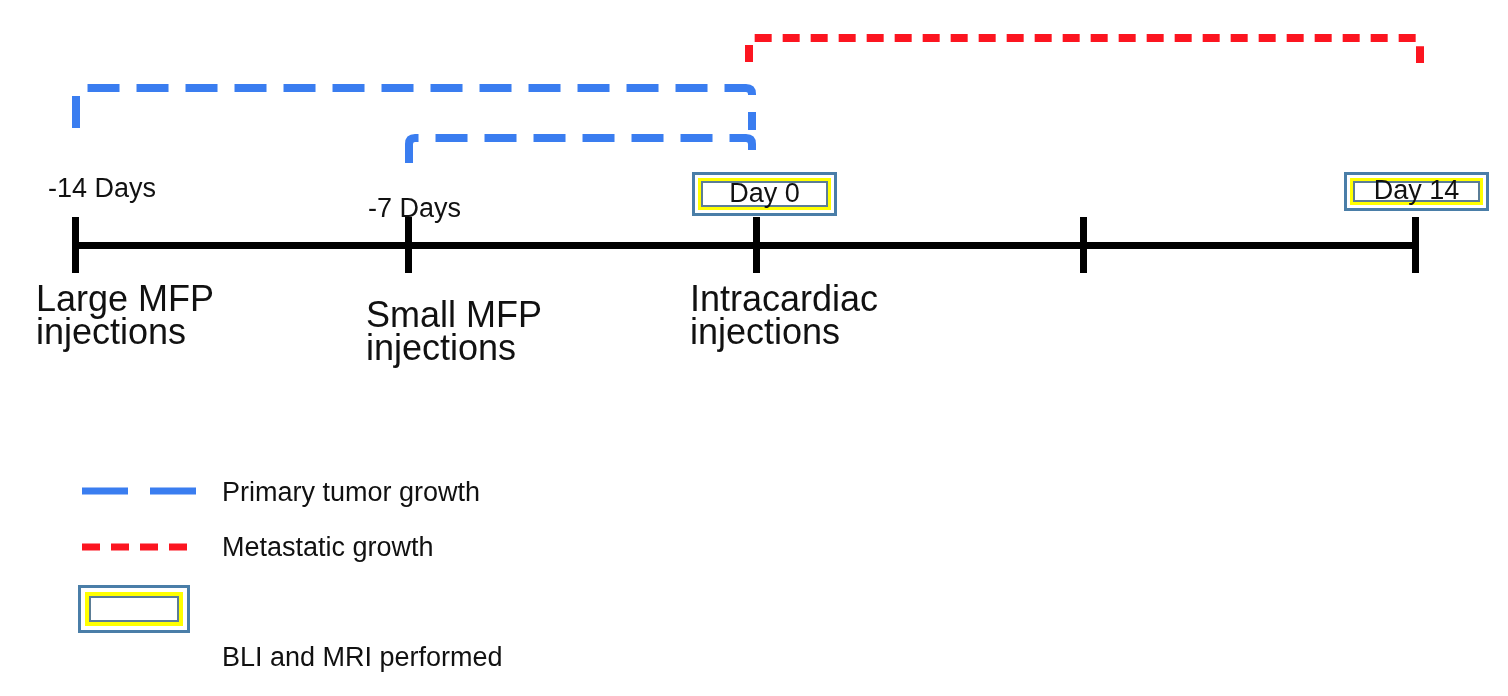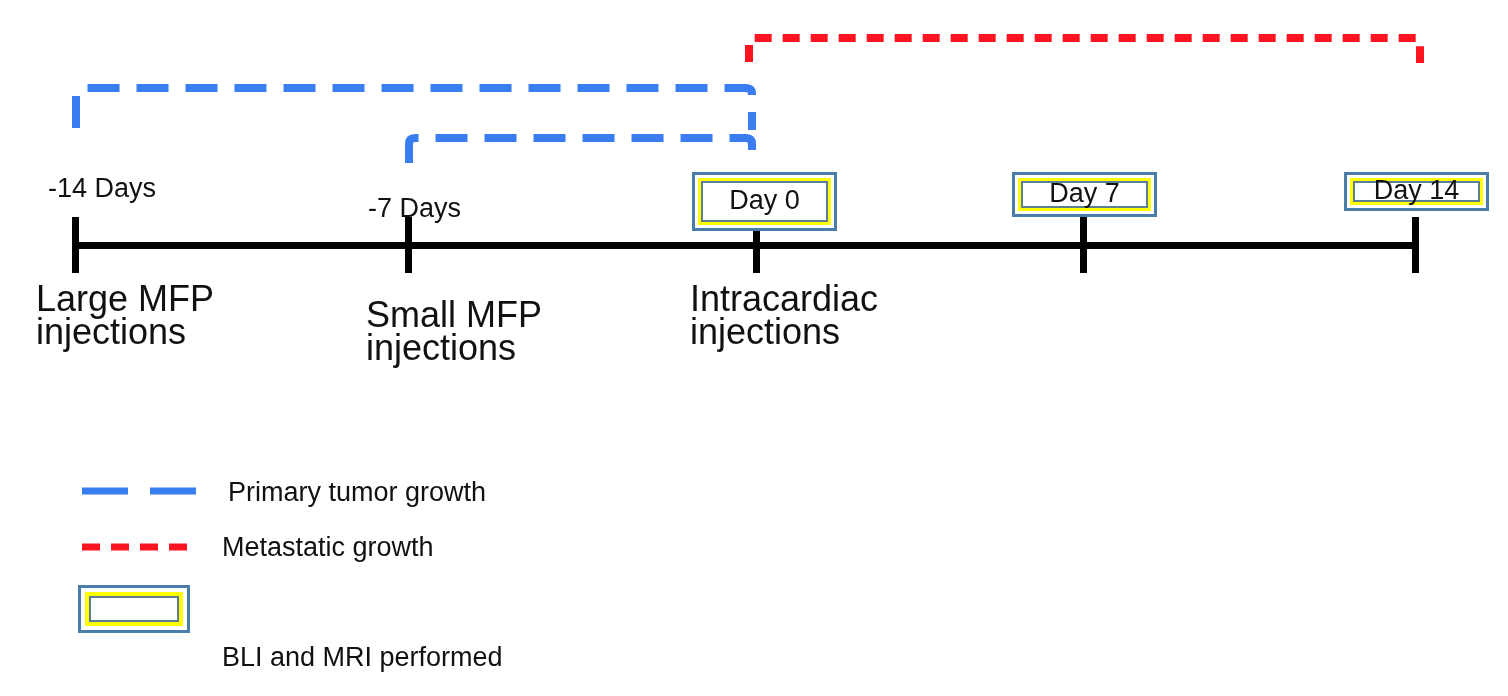--- a/index.html
+++ b/index.html
@@ -114,35 +114,28 @@
 
   <div class="tick" style="left:72px;"></div>
   <div class="tick" style="left:405px;"></div>
   <div class="tick" style="left:753px;"></div>
   <div class="tick" style="left:1080px;"></div>
   <div class="tick" style="left:1412px;"></div>
 
   <div class="tick-label" style="left:48px; top:172px;">-14 Days</div>
   <div class="tick-label" style="left:368px; top:192px;">-7 Days</div>
 
-  <div class="bli-box" style="left:692px; top:172px; width:145px; height:59px;">
+  <div class="bli-box" style="left:692px; top:172px; width:145px; height:44px;">
     <div class="yellow">
       <div class="inner">
         <span>Day 0</span>
       </div>
     </div>
   </div>
 
-  <div class="bli-box" style="left:1012px; top:172px; width:145px; height:45px;">
-    <div class="yellow">
-      <div class="inner">
-        <span>Day 7</span>
-      </div>
-    </div>
-  </div>
 
   <div class="bli-box" style="left:1344px; top:172px; width:145px; height:39px;">
     <div class="yellow">
       <div class="inner">
         <span>Day 14</span>
       </div>
     </div>
   </div>
 
   <div class="tick-caption" style="left:36px; top:282px;">Large MFP
@@ -152,21 +145,21 @@
   <div class="tick-caption" style="left:690px; top:282px;">Intracardiac
 injections</div>
 
   <div class="legend">
 
     <svg class="bracket-svg" style="left:0;top:0;" viewBox="0 0 1508 696" xmlns="http://www.w3.org/2000/svg">
       <line x1="82" y1="491" x2="196" y2="491" stroke="#3a7df0" stroke-width="7" stroke-dasharray="46 22" stroke-linecap="butt"></line>
       <line x1="82" y1="547" x2="196" y2="547" stroke="#fc1520" stroke-width="7" stroke-dasharray="18 11" stroke-linecap="butt"></line>
     </svg>
 
-    <div class="legend-label" style="left:228px; top:476px;">Primary tumor growth</div>
+    <div class="legend-label" style="left:222px; top:476px;">Primary tumor growth</div>
 
     <div class="legend-label" style="left:222px; top:531px;">Metastatic growth</div>
 
     <div class="legend-box" style="left:78px; top:585px; width:112px; height:48px;">
       <div class="yellow">
         <div class="inner"></div>
       </div>
     </div>
 
     <div class="legend-label" style="left:222px; top:593px;margin-top:48px;">BLI and MRI performed</div>

